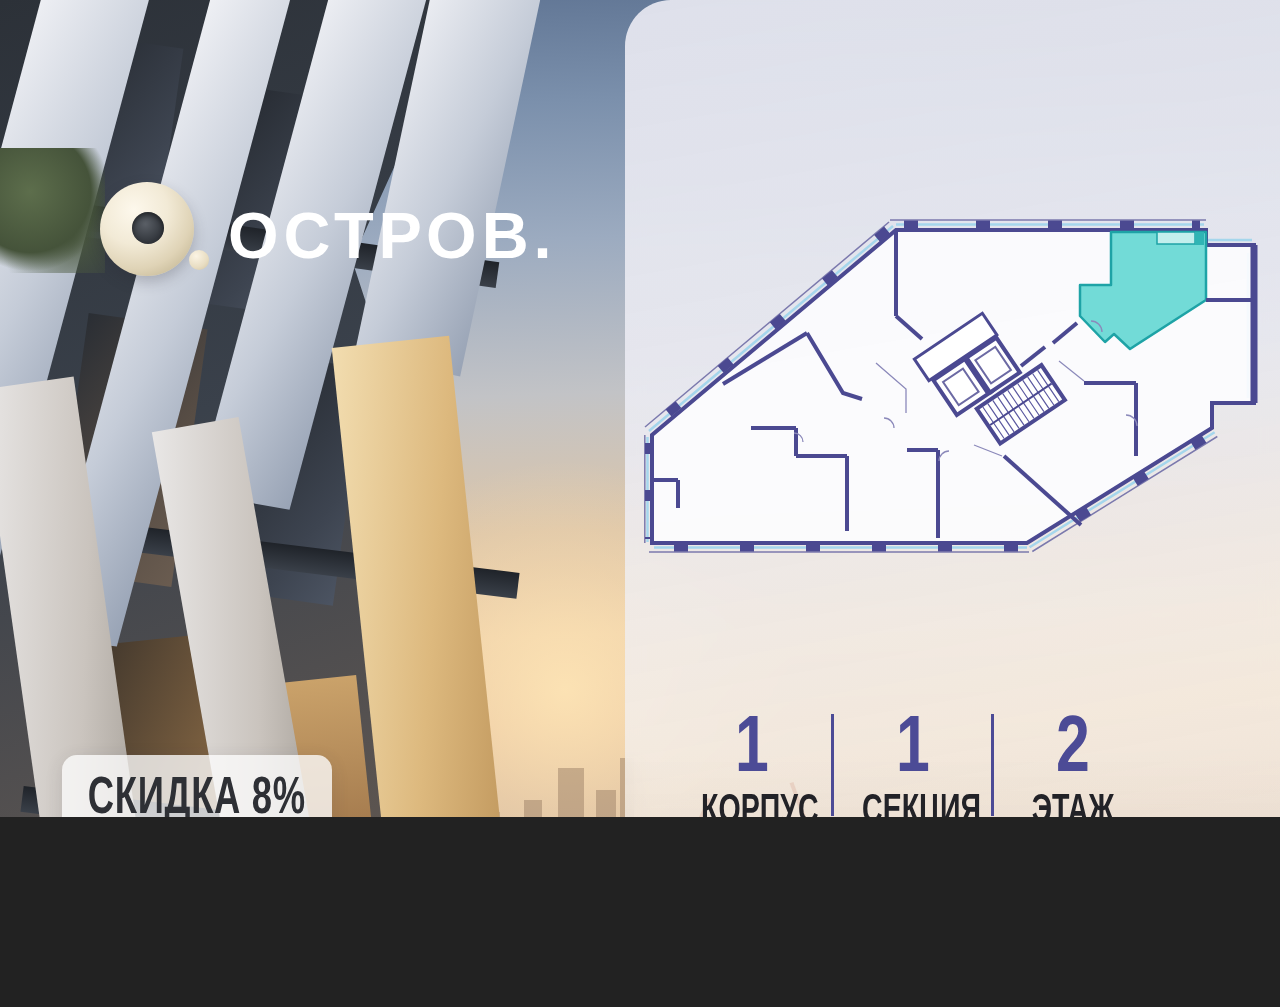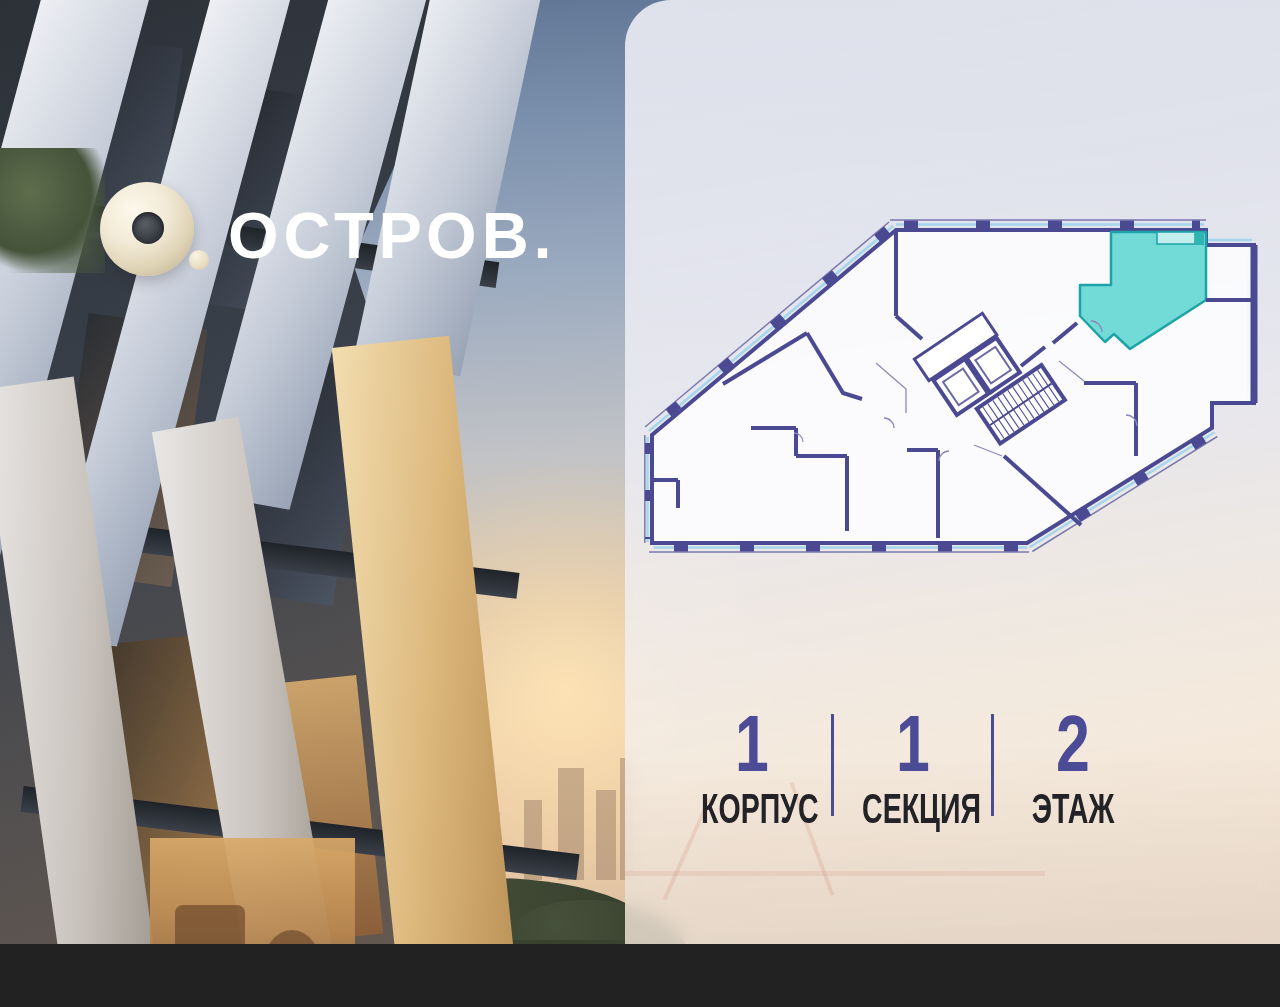--- a/index.html
+++ b/index.html
@@ -1,16 +1,16 @@
 <!DOCTYPE html>
 <html><head>
 <meta charset="utf-8">
 <style>
   html,body{margin:0;padding:0;background:#222;}
-  .stage{position:relative;width:1280px;height:944px;overflow:hidden;
+  .stage{position:relative;width:1280px;height:817px;overflow:hidden;
          font-family:"Liberation Sans",sans-serif;background:#8b5cf6;}
   .abs{position:absolute;}
 
   
   .photo{position:absolute;inset:0;overflow:hidden;}
   .sky{position:absolute;inset:0;background:linear-gradient(178deg,
       #5f7493 0%,#7b90ac 14%,#9cabc0 30%,#c2c3c6 48%,#dcc5a8 64%,
       #eccfa9 76%,#e8c7a3 86%,#d6bda3 100%);}
   .sunglow{position:absolute;inset:0;background:radial-gradient(circle at 565px 690px,
       rgba(255,230,182,.85) 0%,rgba(255,226,178,.35) 120px,rgba(255,226,178,0) 230px);}
@@ -117,20 +117,23 @@
     <div class="furn" style="left:175px;top:905px;width:70px;height:100px;border-radius:8px;"></div>
     <div class="furn" style="left:262px;top:930px;width:60px;height:80px;border-radius:50% 50% 0 0;"></div>
     <div class="greens"></div>
 
     <div class="torus">
         <div class="hole"></div>
       </div>
     <div class="torus-dot"></div>
     <div class="logo-text">ОСТРОВ.</div>
 
+    <div class="badge">
+      <span class="cond">СКИДКА 8%</span>
+    </div>
   </div>
 
   <div class="card">
     <div class="card-haze"></div>
     <div class="bridge-line" style="left:60px;bottom:90px;width:4px;height:110px;transform:rotate(24deg);"></div>
     <div class="bridge-line" style="left:185px;bottom:95px;width:4px;height:120px;transform:rotate(-20deg);"></div>
     <div class="bridge-line" style="left:0;bottom:118px;width:420px;height:5px;opacity:.12;"></div>
 
     <div class="plan-wrap">
       <svg viewBox="0 0 620 352">

